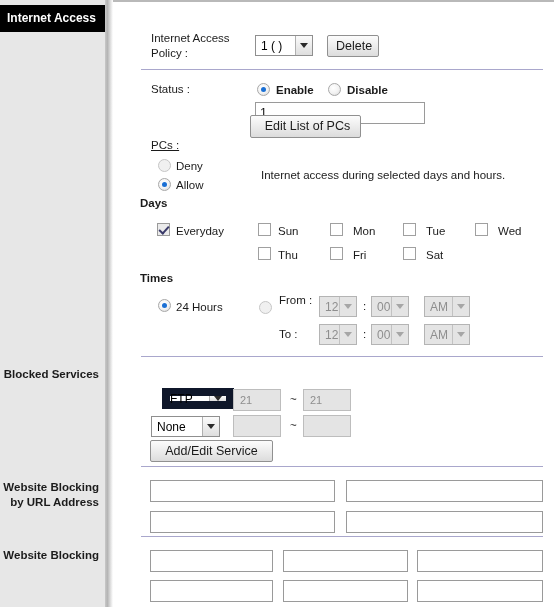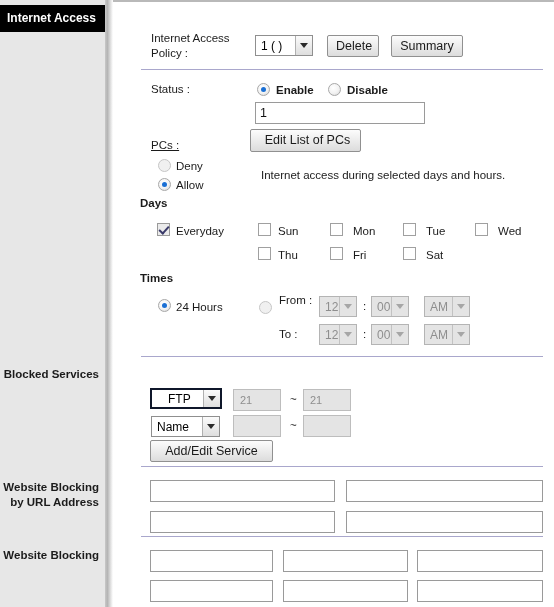--- a/index.html
+++ b/index.html
@@ -108,22 +108,23 @@
     white-space: nowrap;
   }
   .select .sel-text { flex: 1; }
   .select .arrow-box {
     width: 17px; height: 100%;
     border-left: 1px solid #b0b0b0;
     background: linear-gradient(to bottom,#fbfbfb,#dedede);
     display: flex; align-items: center; justify-content: center;
   }
   .select.focus-ring {
-    border: 2px solid #0f172a;
-    padding-left: 16px;
+    border: 8px solid #0f172a;
+    padding-left: 0;
+    margin-left: 12px;
   }
   .select.disabled {
     background: #e4e4e4;
     border-color: #b4b4b4;
     color: #8e8e8e;
   }
   .select.disabled .arrow-box {
     background: #e4e4e4;
     border-left: 1px solid #c2c2c2;
   }
@@ -243,36 +244,35 @@
 
     <div class="select" style="left:142px; top:35px; width:58px;">
       <span class="sel-text">1 ( )</span>
       <span class="arrow-box">
           <i class="arrow-glyph"></i>
         </span>
     </div>
 
     <div class="btn" style="left:214px; top:35px; width:52px;">Delete</div>
 
-    <div class="btn" style="left:278px; top:35px; width:72px;">Summary</div>
 
     <div class="hr" id="hr1"></div>
 
     <div class="lbl" style="left:38px; top:82px;">Status  :</div>
 
     <div class="radio on" style="left:144px; top:83px;"></div>
     <div class="lbl lbl-bold" style="left:163px; top:83px;">Enable</div>
 
     <div class="radio" style="left:215px; top:83px;"></div>
     <div class="lbl lbl-bold" style="left:234px; top:83px;">Disable</div>
 
     <div class="tbox" style="left:142px; top:102px; width:170px;">1</div>
 
     <div class="lbl" style="left:38px; top:138px;text-decoration:underline;">PCs  :</div>
-    <div class="btn" style="left:137px; top:129px; width:111px; height:23px; line-height:21px;padding-left:12px;">Edit List of PCs</div>
+    <div class="btn" style="left:137px; top:115px; width:111px; height:23px; line-height:21px;padding-left:12px;">Edit List of PCs</div>
 
     <div class="radio dim" style="left:45px; top:159px;"></div>
     <div class="lbl" style="left:63px; top:159px;">Deny</div>
 
     <div class="radio on" style="left:45px; top:178px;"></div>
     <div class="lbl" style="left:63px; top:178px;">Allow</div>
 
     <div class="lbl" style="left:148px; top:168px;">Internet access during selected days and hours.</div>
 
     <div class="lbl lbl-bold" style="left:27px; top:196px;">Days</div>
@@ -358,21 +358,21 @@
       <span class="sel-text">FTP</span>
       <span class="arrow-box">
           <i class="arrow-glyph"></i>
         </span>
     </div>
     <div class="tbox disabled" style="left:120px; top:389px; width:48px;">21</div>
     <div class="lbl" style="left:177px; top:392px;">~</div>
     <div class="tbox disabled" style="left:190px; top:389px; width:48px;">21</div>
 
     <div class="select" style="left:38px; top:416px; width:69px;">
-      <span class="sel-text">Name</span>
+      <span class="sel-text">None</span>
       <span class="arrow-box">
           <i class="arrow-glyph"></i>
         </span>
     </div>
     <div class="tbox disabled" style="left:120px; top:415px; width:48px;"></div>
     <div class="lbl" style="left:177px; top:418px;">~</div>
     <div class="tbox disabled" style="left:190px; top:415px; width:48px;"></div>
 
     <div class="btn" style="left:37px; top:440px; width:123px; height:22px;">Add/Edit Service</div>
 

